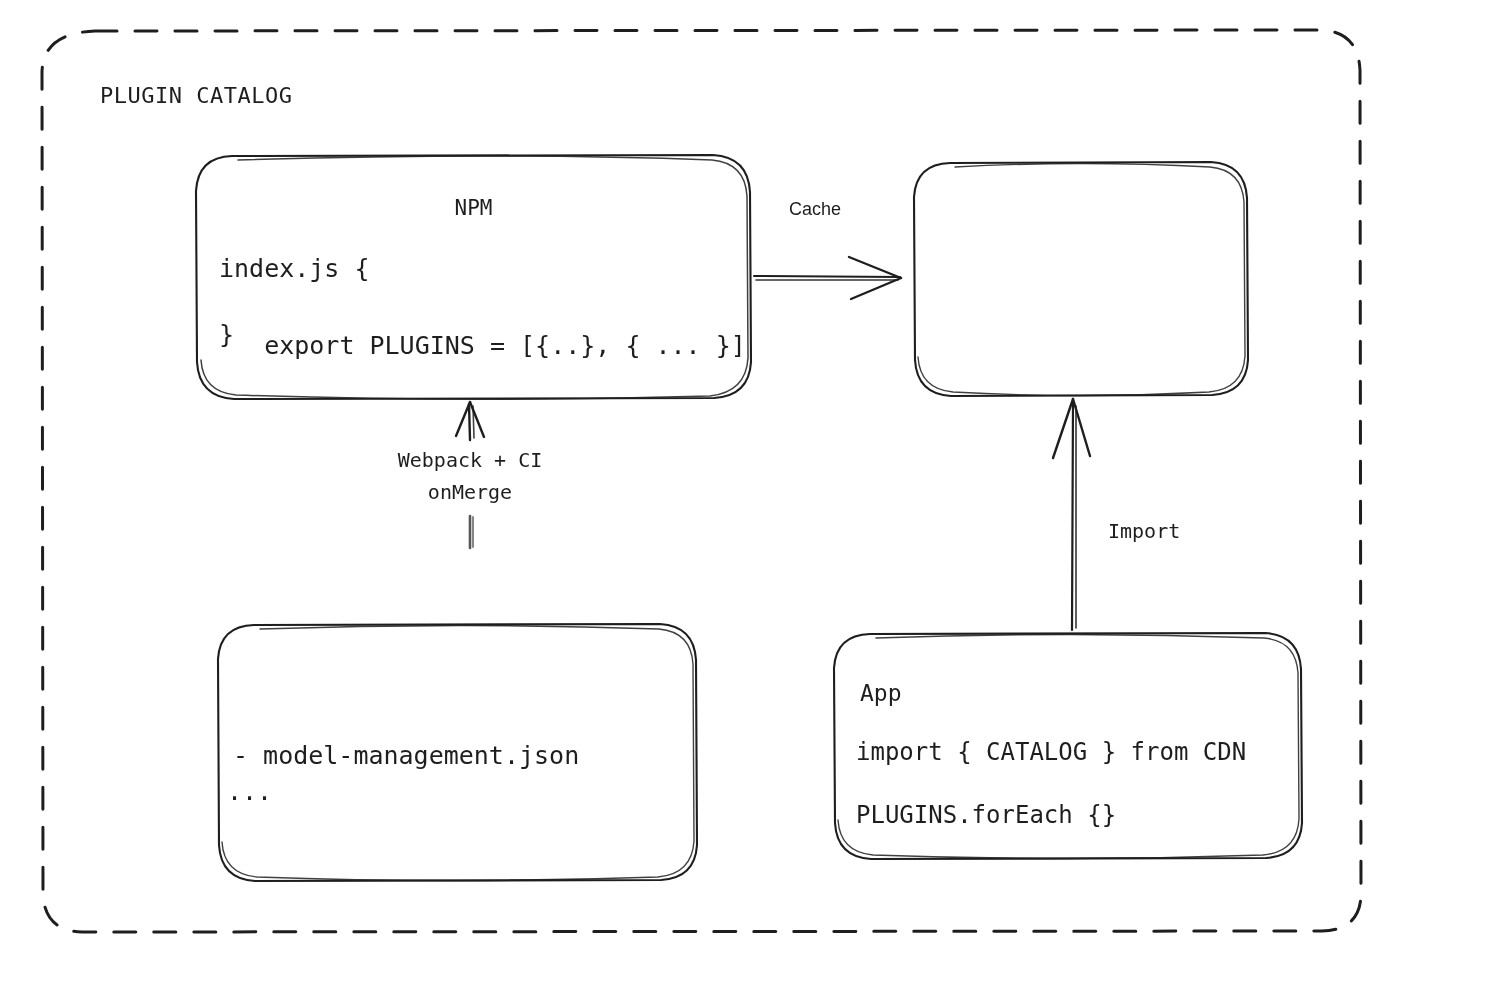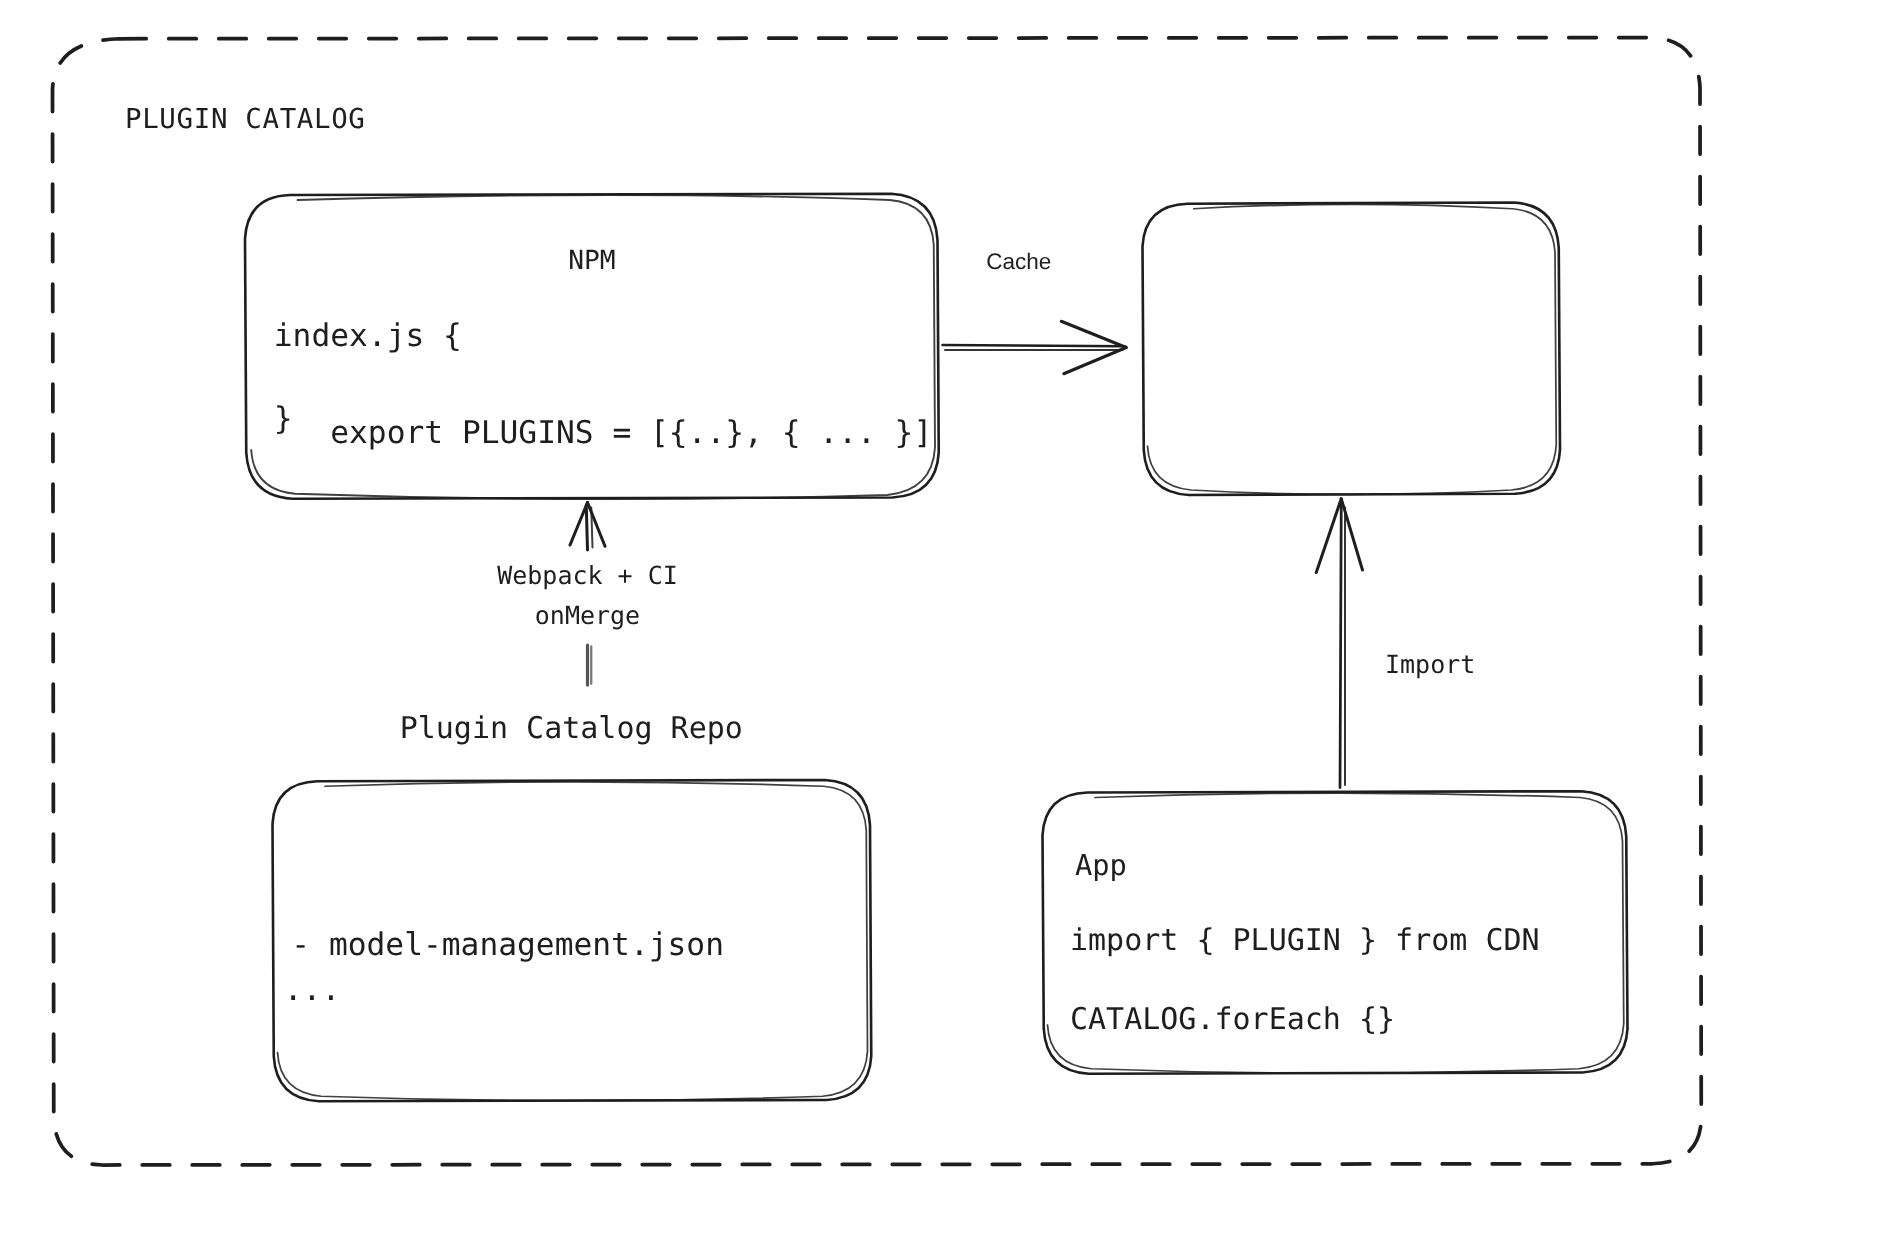--- a/index.html
+++ b/index.html
@@ -130,22 +130,21 @@
   <div class="txt mono code-line" style="left:219px; top:322px;">}</div>
 
 
   <div class="txt sans edge-label-sans" style="left:789px; top:200px;">Cache</div>
 
   <div class="txt mono edge-label-mono" style="left:350px; top:450px; width:240px;">Webpack + CI</div>
   <div class="txt mono edge-label-mono" style="left:350px; top:482px; width:240px;">onMerge</div>
 
   <div class="txt mono edge-label-mono" style="left:1108px; top:521px;">Import</div>
 
-  <div class="txt mono outside-label" style="left:218px; top:570px; width:478px;">Plugin Catalog Repo</div>
 
   <div class="txt mono code-line" style="left:233px; top:743px;">- model-management.json</div>
   <div class="txt mono code-line" style="left:227px; top:779px;">...</div>
 
   <div class="txt mono app-title" style="left:860px; top:682px;">App</div>
-  <div class="txt mono app-line" style="left:856px; top:740px;">import { PLUGIN } from CDN</div>
-  <div class="txt mono app-line" style="left:856px; top:803px;">CATALOG.forEach {}</div>
+  <div class="txt mono app-line" style="left:856px; top:740px;">import { CATALOG } from CDN</div>
+  <div class="txt mono app-line" style="left:856px; top:803px;">PLUGINS.forEach {}</div>
 
 </div>
 
 </body></html>

